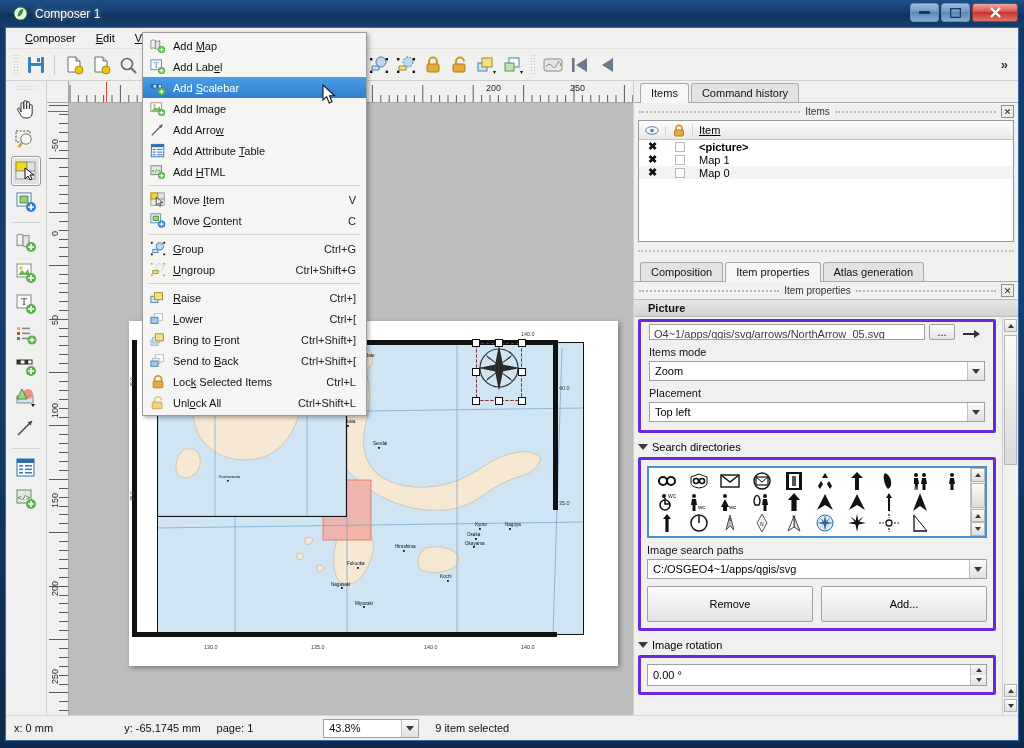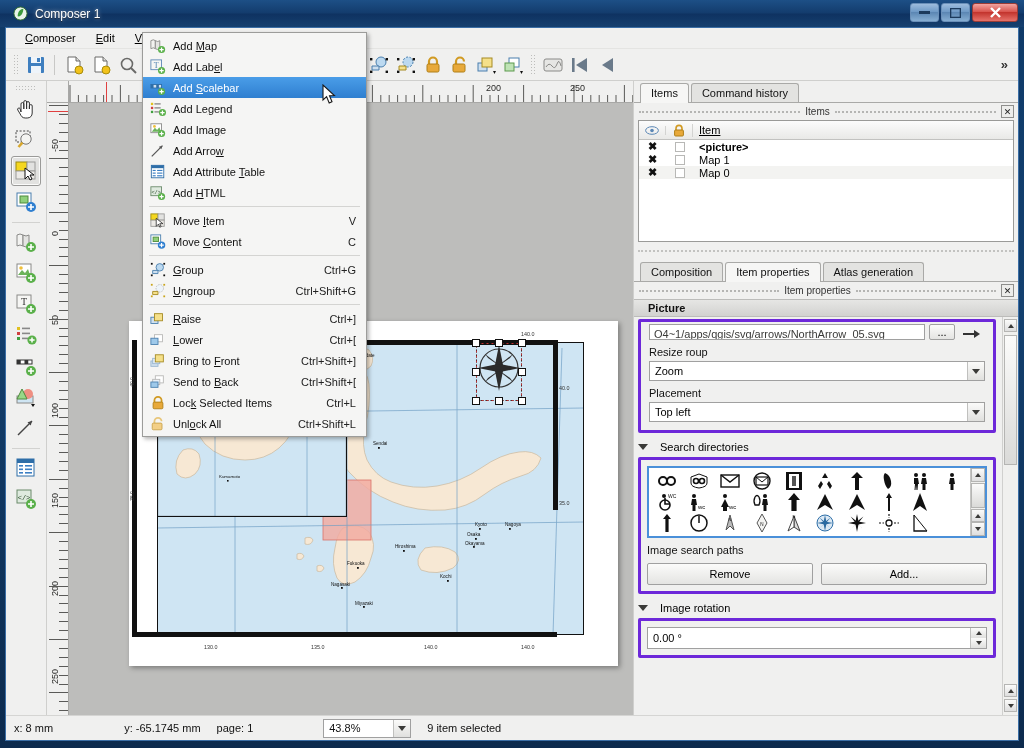--- a/index.html
+++ b/index.html
@@ -147,34 +147,34 @@
   .prop-body { flex: 1; overflow: hidden; position: relative; padding: 0 4px; }
   .fgroup { border: 3px solid #6d28d9; border-radius: 2px; margin: 0 0 8px 0; padding: 6px 8px 8px; }
   .flabel { font-size: 11px; color: #111; margin: 6px 0 3px; }
   .combo { height: 20px; border: 1px solid #a0a0a0; background: #fff; display: flex;
            align-items: center; padding-left: 5px; font-size: 11px; position: relative; }
   .combo .arrow { position: absolute; right: 0; top: 0; bottom: 0; width: 17px;
                   background: linear-gradient(180deg,#fbfbfa,#e0e0de); border-left: 1px solid #c0c0be;
                   display: flex; align-items: center; justify-content: center; }
   .tri-down { width: 0; height: 0; border-left: 4px solid transparent; border-right: 4px solid transparent;
               border-top: 5px solid #3a3a38; }
-  .collapse { display: flex; align-items: center; gap: 12px; font-size: 11px; margin: 2px 0 4px; }
+  .collapse { display: flex; align-items: center; gap: 4px; font-size: 11px; margin: 2px 0 4px; }
   .tri-r { width:0;height:0;border-left:5px solid transparent;border-right:5px solid transparent;border-top:6px solid #3a3a38;}
   .svgbox { border: 2px solid #4a90d9; background: #fff; height: 72px; display: flex;
             position: relative; overflow: hidden; }
   .svggrid { flex: 1; display: grid; grid-template-columns: repeat(10, 1fr); grid-template-rows: repeat(3, 1fr);
              padding: 2px; }
   .svggrid > div { display: flex; align-items: center; justify-content: center; font-size: 15px; }
   .vscroll { width: 15px; border-left: 1px solid #c5c5c3; background: #f0f0ee;
              display: flex; flex-direction: column; }
   .vsbtn { height: 14px; display: flex; align-items: center; justify-content: center;
            background: linear-gradient(180deg,#fbfbfa,#dedede); border: 1px solid #b5b5b3; }
   .vsthumb { height: 26px; background: linear-gradient(180deg,#fbfbfa,#dadad8); border: 1px solid #b5b5b3; margin: 1px 0;}
   .btnrow { display: flex; gap: 8px; margin-top: 7px; }
-  .pbtn { flex: 1; height: 22px; border: 1px solid #a0a0a0; border-radius: 2px;
+  .pbtn { flex: 1; height: 36px; border: 1px solid #a0a0a0; border-radius: 2px;
           background: linear-gradient(180deg,#fbfbfa,#e4e4e2); display: flex;
           align-items: center; justify-content: center; font-size: 11px; }
   .spin { height: 22px; border: 1px solid #a0a0a0; background: #fff; display: flex;
           align-items: center; padding-left: 5px; font-size: 11px; position: relative; }
   .spin .sbtns { position: absolute; right: 0; top: 0; bottom: 0; width: 16px; display: flex; flex-direction: column; }
   .spin .sbtns div { flex: 1; background: linear-gradient(180deg,#fbfbfa,#e0e0de);
                      border-left: 1px solid #c0c0be; display: flex; align-items: center; justify-content: center; }
   .tri-up-s { width:0;height:0;border-left:3px solid transparent;border-right:3px solid transparent;border-bottom:4px solid #3a3a38;}
   .tri-dn-s { width:0;height:0;border-left:3px solid transparent;border-right:3px solid transparent;border-top:4px solid #3a3a38;}
   .pathrow { display: flex; gap: 4px; align-items: center; }
@@ -183,21 +183,21 @@
                      display: flex; align-items: flex-end; color: #3a3a38; }
   .dotbtn { width: 26px; height: 20px; border: 1px solid #a0a0a0; border-radius: 2px;
             background: linear-gradient(180deg,#fbfbfa,#e4e4e2); display:flex;align-items:center;justify-content:center;}
   .dockscroll { position: absolute; right: 0; top: 0; bottom: 0; width: 16px; background: #f0f0ee;
                 border-left: 1px solid #d0d0ce; }
 
   
   #statusbar { height: 25px; background: #f0f0ef; border-top: 1px solid #d5d5d3;
                display: flex; align-items: center; font-size: 11px; color: #111; }
   #statusbar .sb { padding: 0 8px; }
-  .zoomcombo { width: 88px; height: 19px; border: 1px solid #a0a0a0; background: #fff;
+  .zoomcombo { width: 96px; height: 19px; border: 1px solid #a0a0a0; background: #fff;
                display: flex; align-items: center; padding-left: 5px; font-size: 11px; position: relative; }
 
   
   #ctxmenu {
     position: absolute; left: 142px; top: 32px; width: 225px;
     background: #f5f5f4; border: 1px solid #9c9c9a;
     box-shadow: 2px 2px 4px rgba(0,0,0,.3); z-index: 50; padding: 2px 0;
   }
   .cm-item { display: flex; align-items: center; height: 21px; padding: 0 4px; font-size: 11px; color: #111; }
   .cm-item.sel { background: linear-gradient(180deg,#4a9de8 0%, #2f7fd0 100%); color: #fff; }
@@ -925,21 +925,21 @@
               <div class="pathrow">
                 <div class="pinput" style="height:16px;line-height:9px;overflow:hidden;">O4~1/apps/qgis/svg/arrows/NorthArrow_05.svg</div>
                 <div class="dotbtn" style="height:16px;">...</div>
                 <div style="width:26px;height:16px;display:flex;align-items:center;justify-content:center;">
                   <svg width="20" height="12" viewBox="0 0 20 12">
                       <path d="M1 7 h11 v-3 l6 4 l-6 4 v-3 h-11 Z" fill="#333"></path>
                     </svg>
                 </div>
               </div>
 
-              <div class="flabel">Resize roup</div>
+              <div class="flabel">Items mode</div>
               <div class="combo">
                 <span>Zoom</span>
                 <span class="arrow">
                     <span class="tri-down"></span>
                   </span>
               </div>
 
               <div class="flabel">Placement</div>
               <div class="combo">
                 <span>Top left</span>
@@ -1163,20 +1163,26 @@
                   <div class="vsbtn">
                       <span class="tri-up-s"></span>
                     </div>
                   <div class="vsbtn">
                       <span class="tri-dn-s"></span>
                     </div>
                 </div>
               </div>
 
               <div class="flabel">Image search paths</div>
+              <div class="combo">
+                <span>C:/OSGEO4~1/apps/qgis/svg</span>
+                <span class="arrow">
+                    <span class="tri-down"></span>
+                  </span>
+              </div>
 
               <div class="btnrow">
                 <div class="pbtn">Remove</div>
                 <div class="pbtn">Add...</div>
               </div>
             </div>
 
             <div class="collapse">
               <span class="tri-r"></span>
               <span>Image rotation</span>
@@ -1194,21 +1200,21 @@
                     </div>
                 </div>
               </div>
             </div>
           </div>
         </div>
       </div>
     </div>
 
     <div id="statusbar">
-      <div class="sb">x: 8 mm</div>
+      <div class="sb">x: 0 mm</div>
       <div class="sb" style="margin-left:55px;text-align:center;">y: -65.1745 mm</div>
       <div class="sb" style="text-align:right;">page: 1</div>
       <div class="zoomcombo" style="margin-left:62px;">
         <span>43.8%</span>
         <span class="arrow" style="position:absolute;right:0;top:0;bottom:0;width:17px;background:linear-gradient(180deg,#fbfbfa,#e0e0de);border-left:1px solid #c0c0be;display:flex;align-items:center;justify-content:center;">
             <span class="tri-down"></span>
           </span>
       </div>
       <div class="sb" style="margin-left:8px;">9 item selected</div>
     </div>
@@ -1249,36 +1255,20 @@
             <rect x="1" y="5" width="3" height="4" fill="#2e6ea8"></rect>
             <rect x="7" y="5" width="3" height="4" fill="#2e6ea8"></rect>
             <circle cx="13" cy="13" r="4" fill="#5ab04a"></circle>
             <path d="M13 10.6 v4.8 M10.6 13 h4.8" stroke="#fff" stroke-width="1.4"></path>
           </svg>
       </span>
       <span class="cm-lbl">Add <u>S</u>calebar</span>
       <span class="cm-key"></span>
     </div>
 
-    <div class="cm-item">
-      <span class="cm-ico">
-        <svg width="16" height="16" viewBox="0 0 18 18">
-            <rect x="1" y="2" width="2.6" height="2.6" fill="#e0c020"></rect>
-            <rect x="5" y="2.5" width="7" height="1.5" fill="#888"></rect>
-            <rect x="1" y="6.5" width="2.6" height="2.6" fill="#d04040"></rect>
-            <rect x="5" y="7" width="7" height="1.5" fill="#888"></rect>
-            <rect x="1" y="11" width="2.6" height="2.6" fill="#40a040"></rect>
-            <rect x="5" y="11.5" width="5" height="1.5" fill="#888"></rect>
-            <circle cx="14" cy="13" r="4" fill="#5ab04a"></circle>
-            <path d="M14 10.6 v4.8 M11.6 13 h4.8" stroke="#fff" stroke-width="1.4"></path>
-          </svg>
-      </span>
-      <span class="cm-lbl">Add Le<u>g</u>end</span>
-      <span class="cm-key"></span>
-    </div>
 
     <div class="cm-item">
       <span class="cm-ico">
         <svg width="16" height="16" viewBox="0 0 18 18">
             <rect x="1" y="2" width="12" height="10" fill="#fff" stroke="#8a8a88"></rect>
             <path d="M2 11 l3.5 -4.5 l2.5 2.5 l2.5 -3.2 l2 5.2 Z" fill="#6cb35c"></path>
             <circle cx="5" cy="5" r="1.6" fill="#f0c03a"></circle>
             <circle cx="13" cy="13" r="4" fill="#5ab04a"></circle>
             <path d="M13 10.6 v4.8 M10.6 13 h4.8" stroke="#fff" stroke-width="1.4"></path>
           </svg>

